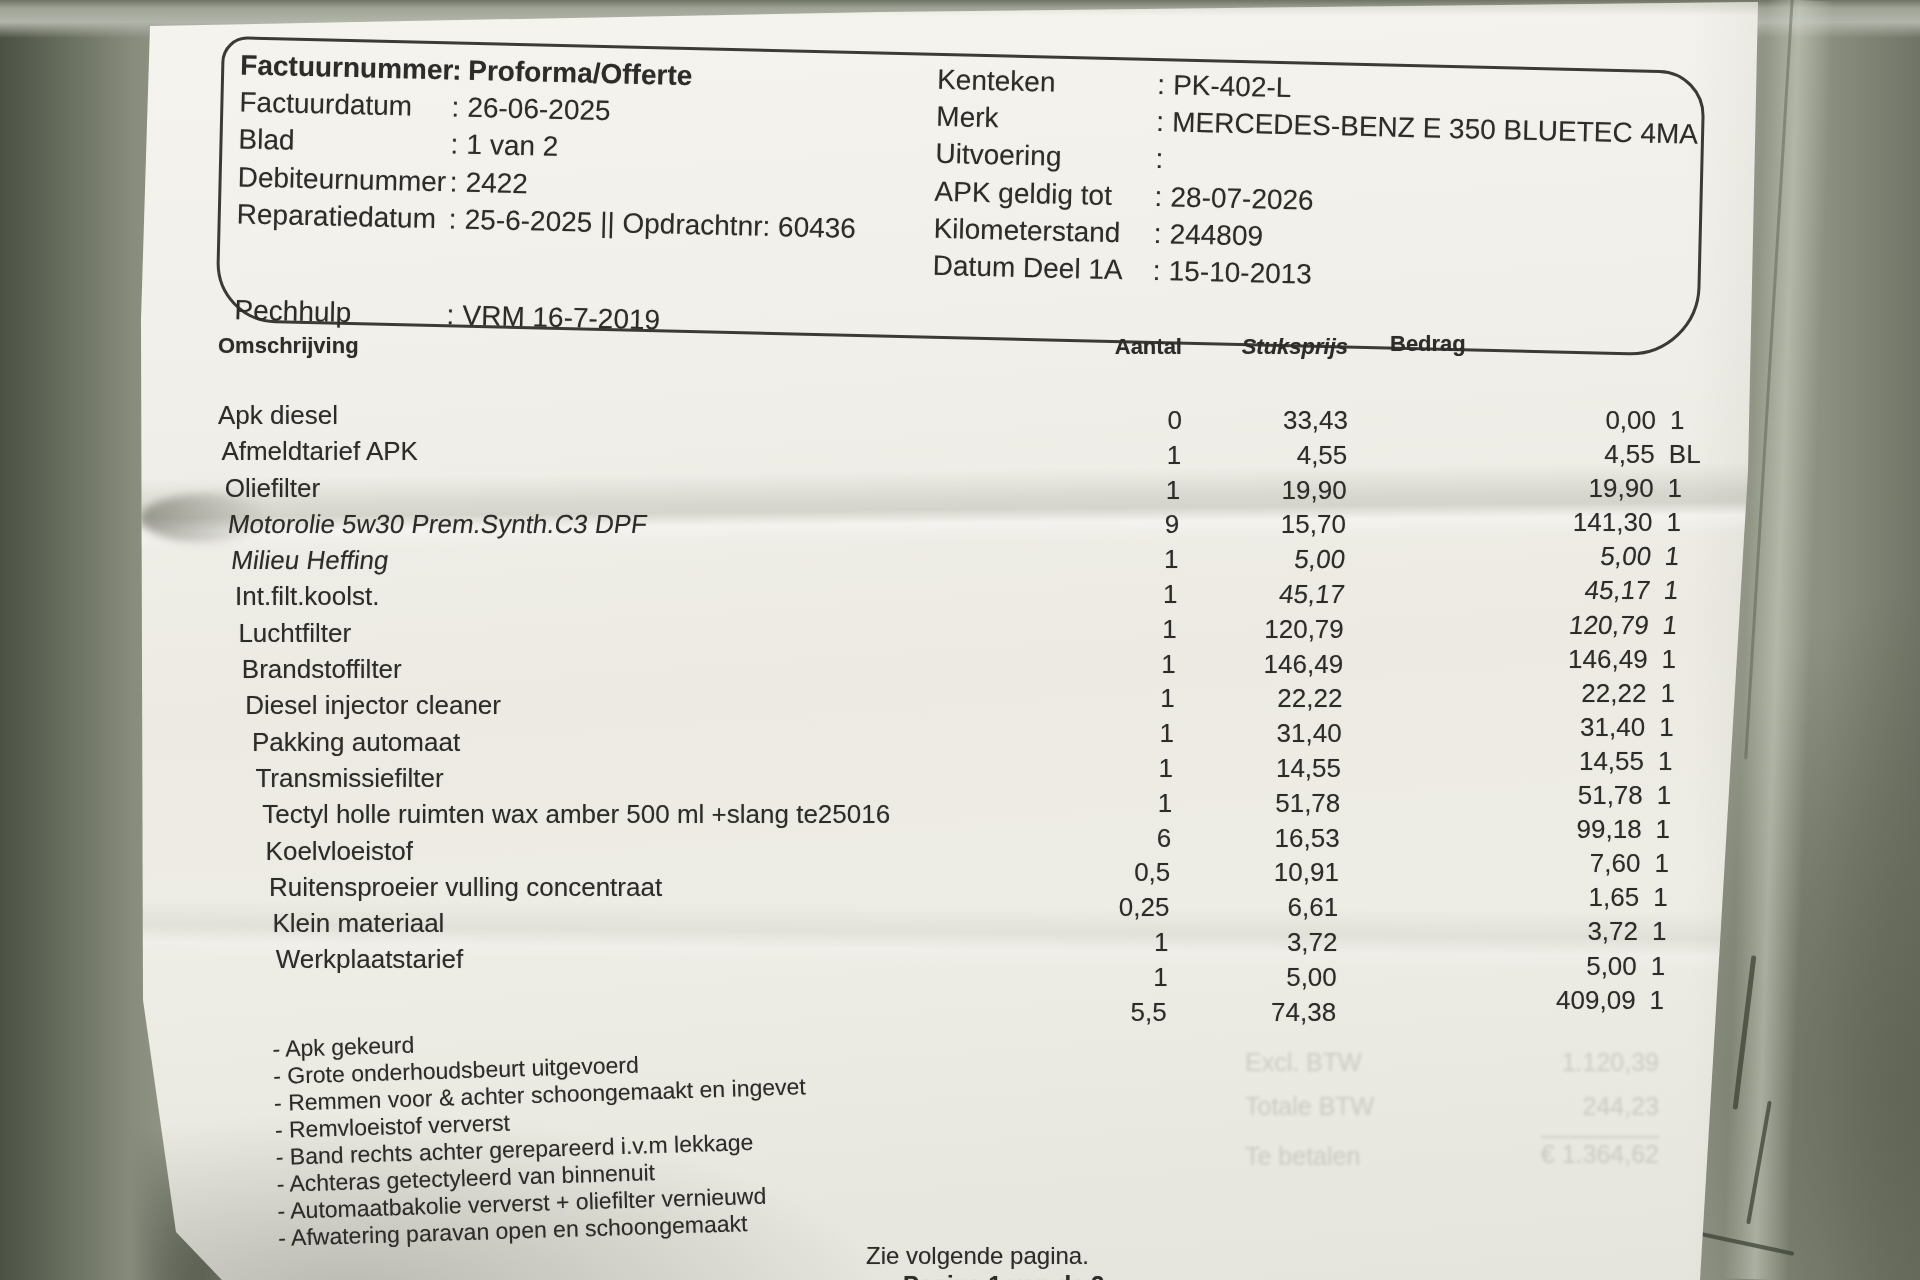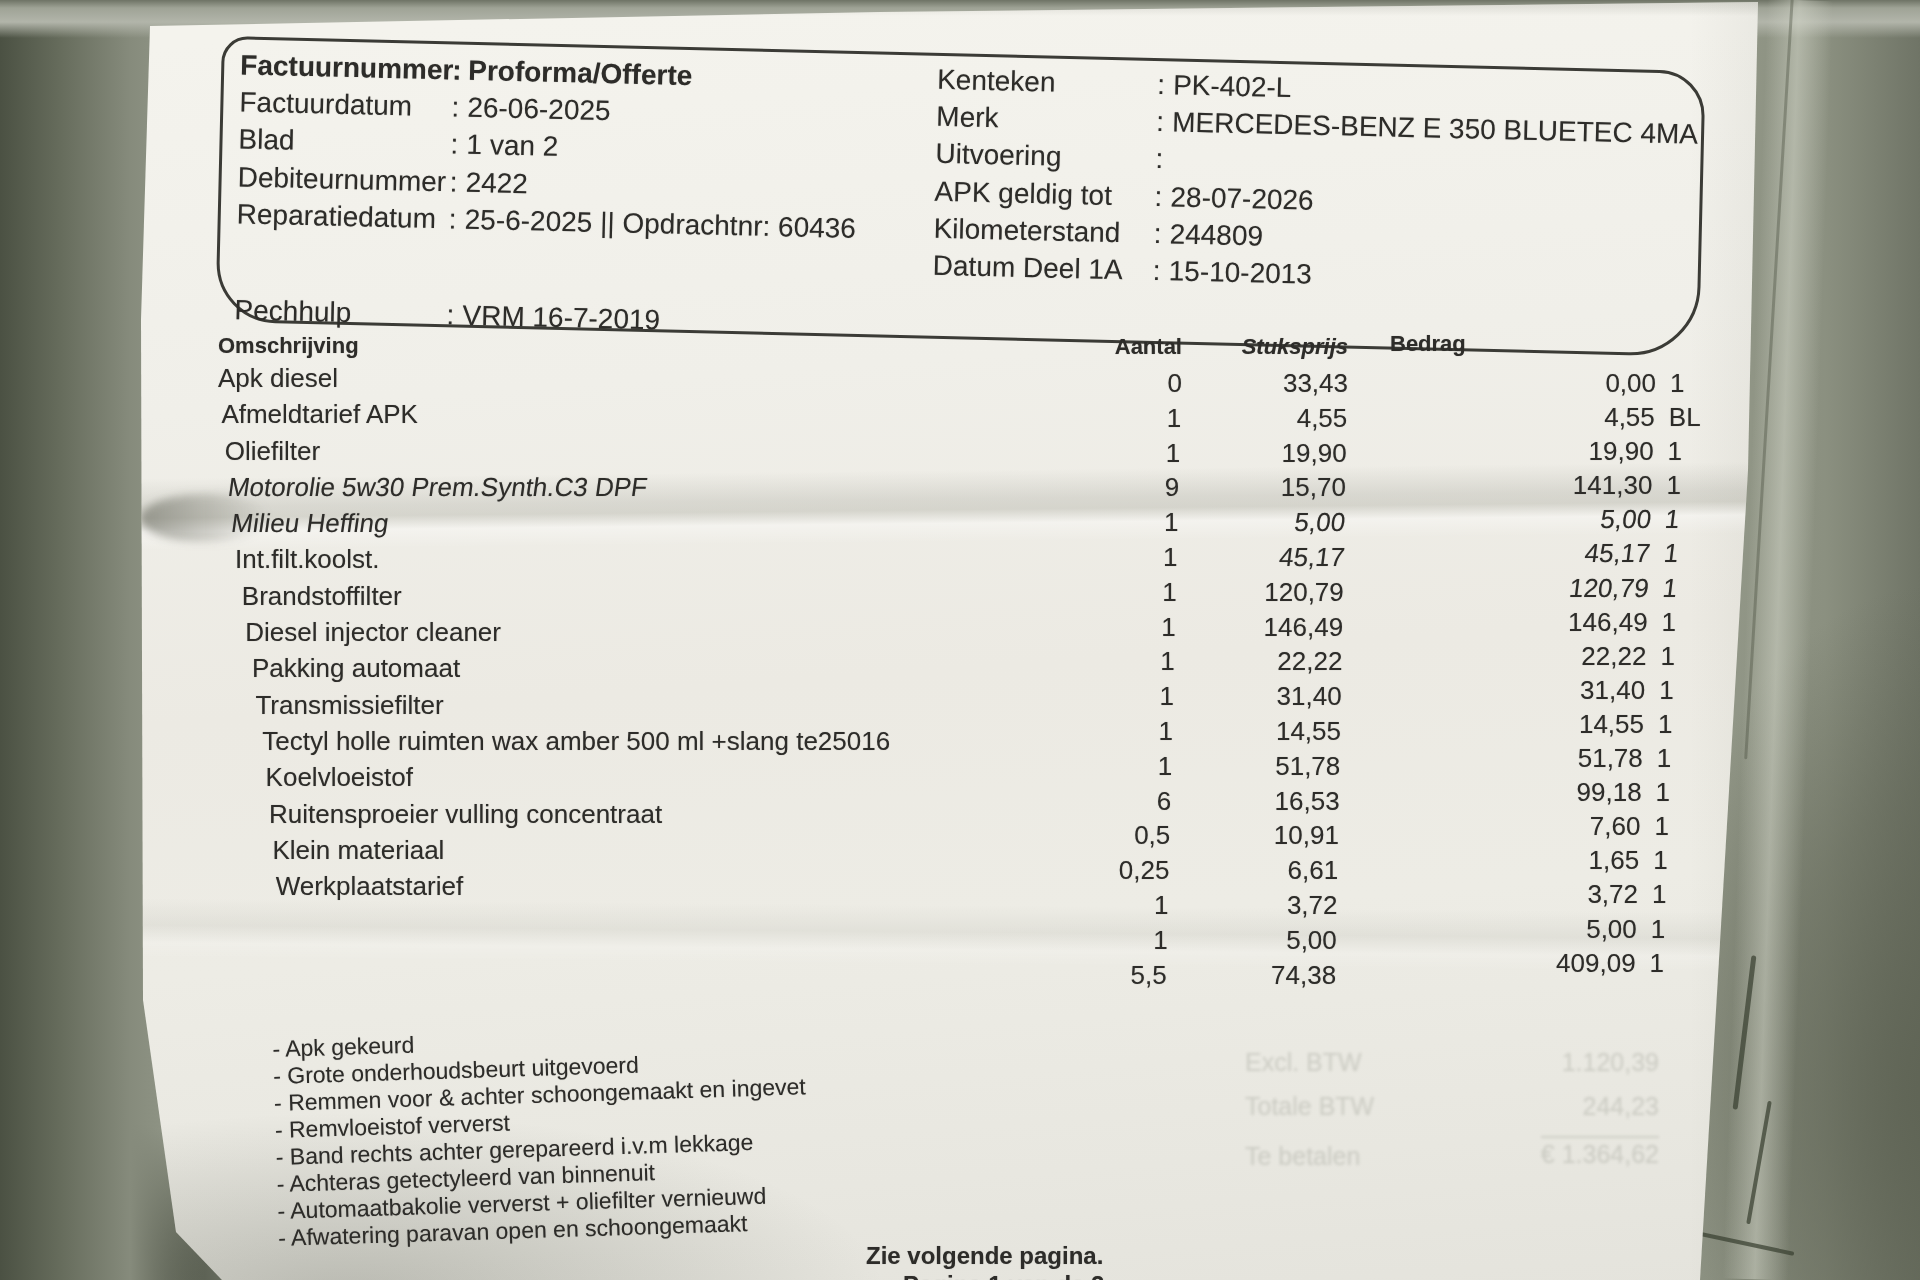--- a/index.html
+++ b/index.html
@@ -49,21 +49,21 @@
   .hcol-left .hrow:nth-child(6){margin-top:59px;}
   .hcol-left .hlabel{display:inline-block;width:212px;}
   .hcol-right .hlabel{display:inline-block;width:220px;}
   .hsep{display:inline-block;width:16px;}
   
   .th{position:absolute;font-weight:700;font-size:22px;white-space:nowrap;}
   .th-desc{left:218px;top:333px;}
   .th-qty{left:1010px;top:334px;width:172px;text-align:right;}
   .th-unit{left:1128px;top:334px;width:220px;text-align:right;font-style:italic;}
   .th-amount{left:1390px;top:331px;width:266px;}
-  .col{position:absolute;font-size:26px;white-space:nowrap;}
+  .col{position:absolute;font-size:26px;white-space:nowrap;margin-top:37px;}
   .col-desc{left:218px;top:360px;line-height:36.3px;}
   .col-qty{left:1010px;top:366px;width:172px;text-align:right;line-height:34.8px;}
   .col-unit{left:1128px;top:366px;width:220px;text-align:right;line-height:34.8px;}
   .col-amount{left:1390px;top:366px;width:312px;line-height:34.1px;}
   .trow{transform:translateX(calc(var(--i,0)*0px));}
   .col-desc .trow{transform:translateX(calc(var(--i,0)*3.4px));}
   .col-qty .trow{transform:translateX(calc(var(--i,0)*-0.9px));}
   .col-unit .trow{transform:translateX(calc(var(--i,0)*-0.7px));}
   .arow{display:flex;justify-content:flex-end;transform:translateX(calc(var(--i,0)*-1.2px));}
   .arow .code{width:46px;padding-left:14px;box-sizing:border-box;text-align:left;}
@@ -73,21 +73,21 @@
   
   .notes{position:absolute;left:272px;top:1036px;font-size:23px;line-height:27px;
       transform:rotate(-1.8deg);transform-origin:0 0;white-space:nowrap;}
   
   .ghost{position:absolute;left:1245px;top:1048px;width:414px;opacity:.22;
       filter:blur(1.6px);color:#6d7164;font-size:25px;}
   .grow{display:flex;justify-content:space-between;height:44px;}
   .grow:nth-child(3){margin-top:6px;}
   .grow:nth-child(3) .gvalue{border-top:2px solid rgba(109,113,100,.9);padding-top:2px;margin-top:-6px;}
   
-  .f1{position:absolute;left:866px;top:1242px;font-weight:700;font-size:24px;white-space:nowrap;}
+  .f1{position:absolute;left:866px;top:1242px;font-weight:400;font-size:24px;white-space:nowrap;}
   .f2{position:absolute;left:903px;top:1271px;font-weight:700;font-size:24px;white-space:nowrap;}
   .txt{text-shadow:0 0 1px rgba(50,50,46,.35);}
 </style>
 </head>
 <body>
 
 <div class="stage txt">
 
   <div class="bg">
     <div class="seam-hi"></div>
@@ -153,20 +153,21 @@
   <div class="th th-amount">Bedrag</div>
 
   <div class="col col-desc">
 
   <div class="trow" style="--i: 0;">Apk diesel</div>
       <div class="trow" style="--i: 1;">Afmeldtarief APK</div>
       <div class="trow" style="--i: 2;">Oliefilter</div>
       <div class="trow" style="--i: 3;">Motorolie 5w30 Prem.Synth.C3 DPF</div>
       <div class="trow" style="--i: 4;">Milieu Heffing</div>
       <div class="trow" style="--i: 5;">Int.filt.koolst.</div>
+      <div class="trow" style="--i: 6;">Luchtfilter</div>
       <div class="trow" style="--i: 7;">Brandstoffilter</div>
       <div class="trow" style="--i: 8;">Diesel injector cleaner</div>
       <div class="trow" style="--i: 10;">Pakking automaat</div>
       <div class="trow" style="--i: 11;">Transmissiefilter</div>
       <div class="trow" style="--i: 13;">Tectyl holle ruimten wax amber 500 ml +slang te25016</div>
       <div class="trow" style="--i: 14;">Koelvloeistof</div>
       <div class="trow" style="--i: 15;">Ruitensproeier vulling concentraat</div>
       <div class="trow" style="--i: 16;">Klein materiaal</div>
       <div class="trow" style="--i: 17;">Werkplaatstarief</div>
     </div>

